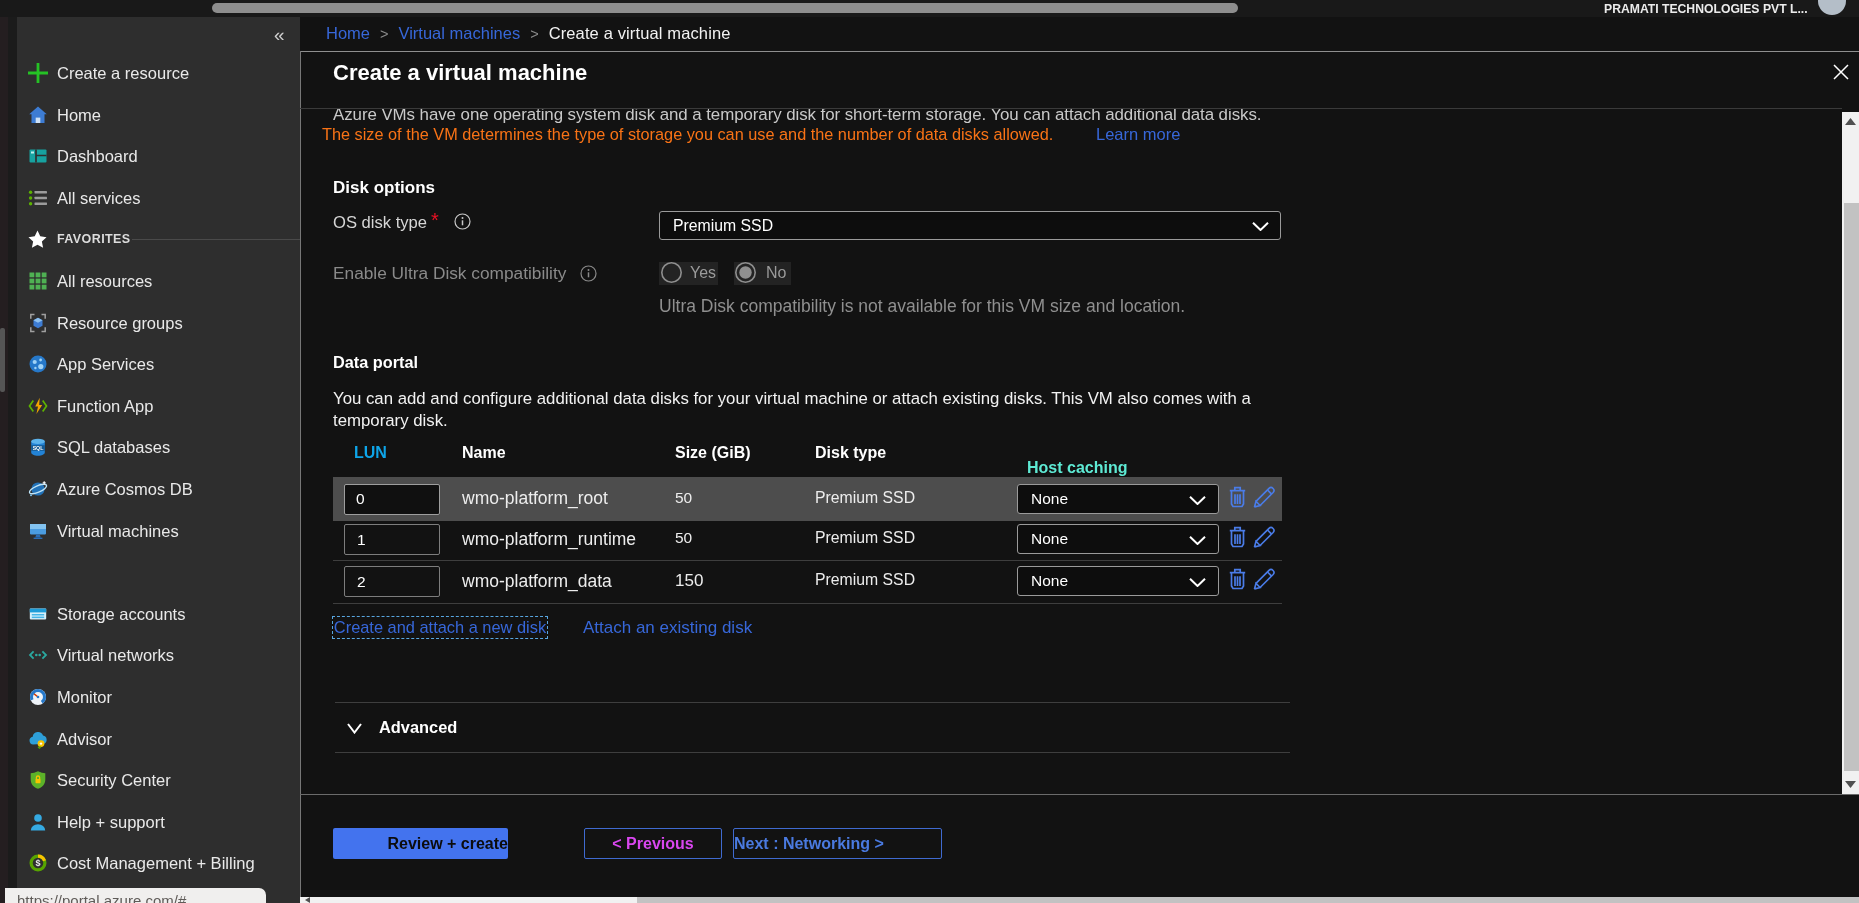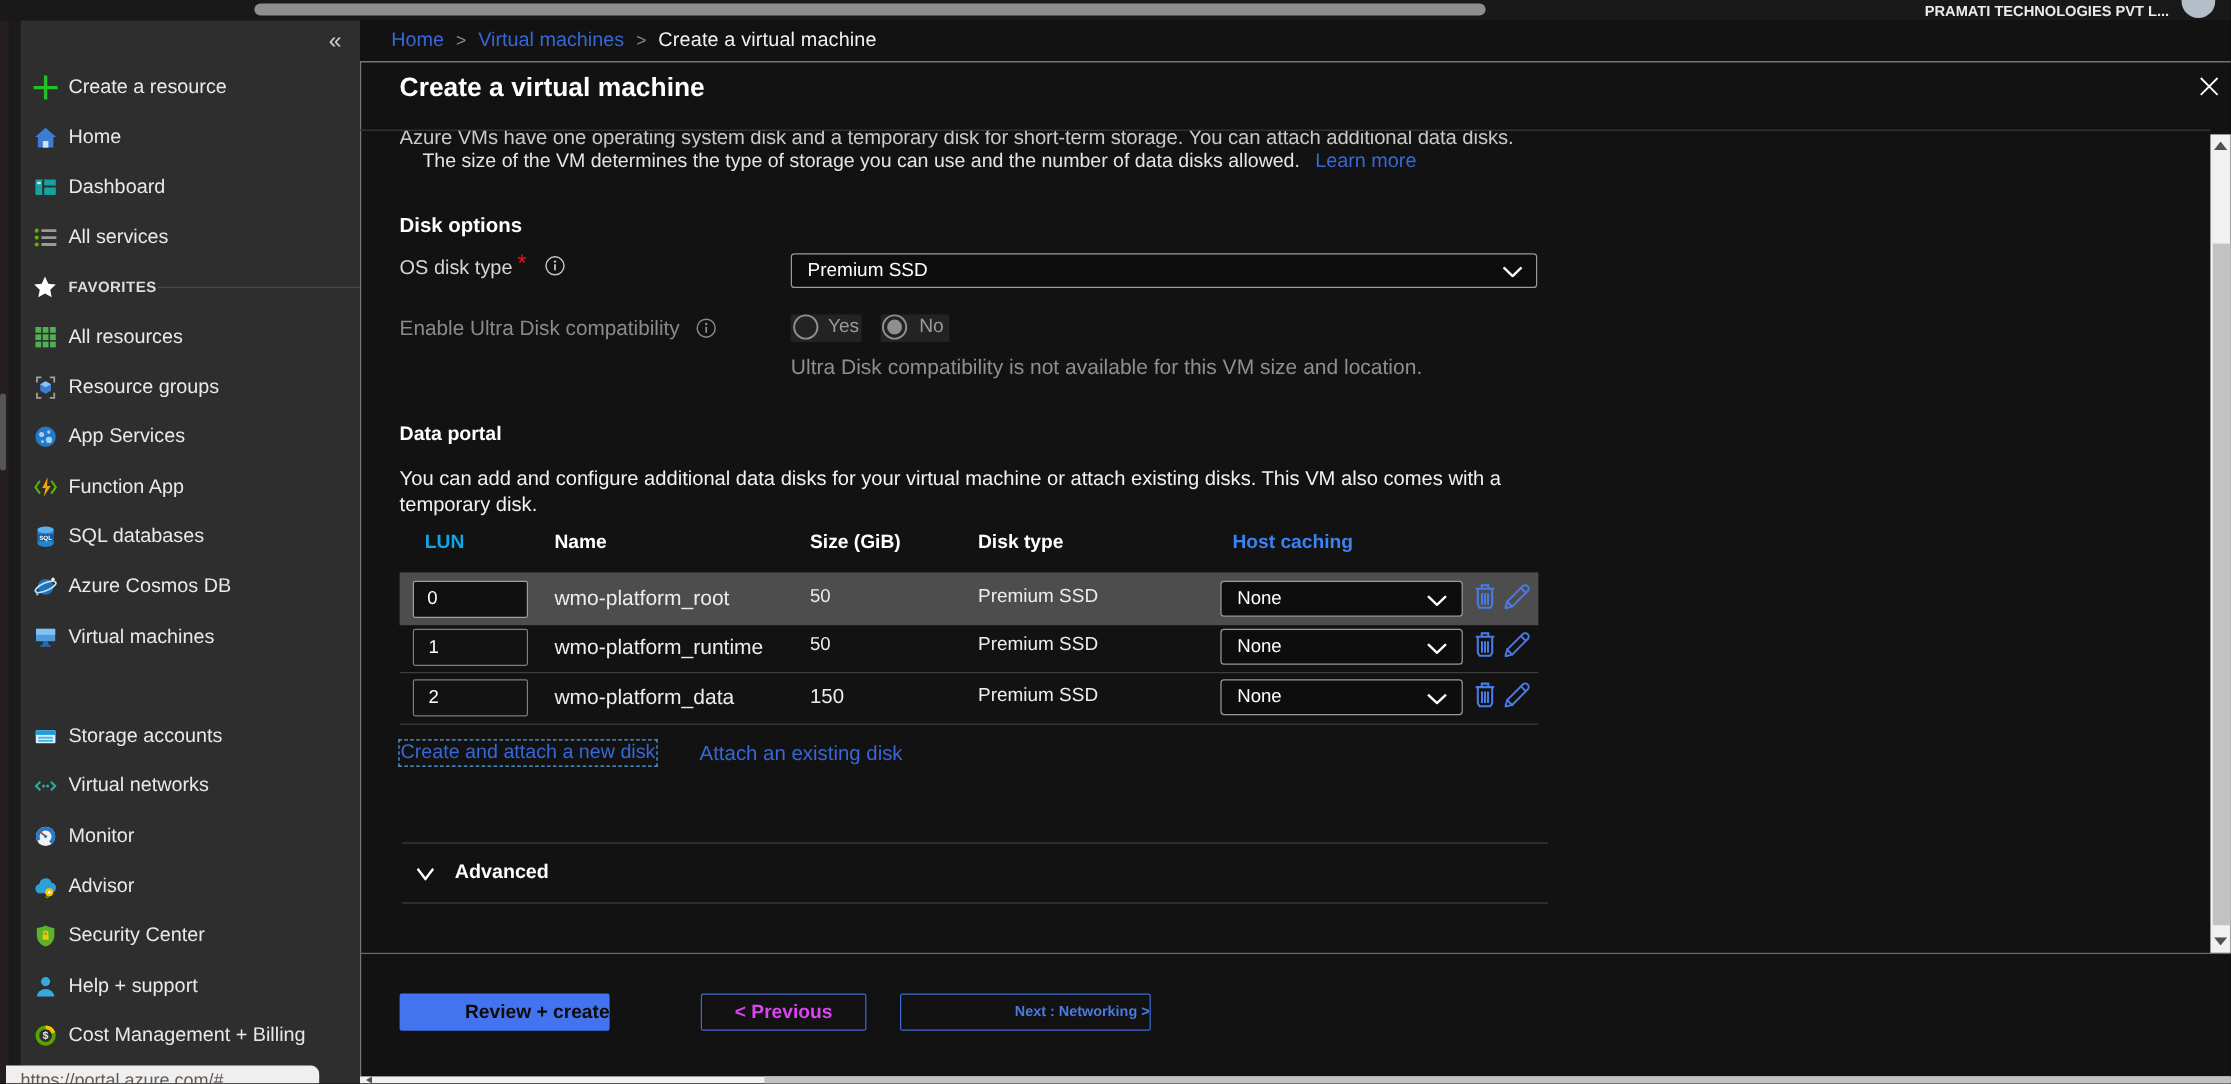--- a/index.html
+++ b/index.html
@@ -202,21 +202,21 @@
 <div class="a" style="left:300px;top:51px;width:1px;height:846px;background:#777"></div>
 <div class="a" style="left:333px;top:60px;font-size:22px;font-weight:bold;color:#fff">Create a virtual machine</div>
 <svg class="a" style="left:1832px;top:63px" width="18" height="18" viewBox="0 0 18 18">
     <path d="M2 2 16 16M16 2 2 16" stroke="#fff" stroke-width="1.5"></path>
   </svg>
 <div class="a" style="left:300px;top:108px;width:1542px;height:1px;background:#3a3a3a"></div>
 <div id="content">
 <div class="a" style="left:333px;top:109px;height:14px;overflow:hidden">
       <div style="margin-top:-4px;font-size:16.9px;letter-spacing:-.07px;color:#c9c9c9;white-space:nowrap">Azure VMs have one operating system disk and a temporary disk for short-term storage. You can attach additional data disks.</div>
     </div>
-<div class="a" style="left:352px;top:125px;font-size:16.3px;color:#e5e5e5;white-space:nowrap">The size of the VM determines the type of storage you can use and the number of data disks allowed.</div>
+<div class="a" style="left:322px;top:125px;font-size:16.3px;color:#f97316;white-space:nowrap">The size of the VM determines the type of storage you can use and the number of data disks allowed.</div>
 <div class="a" style="left:1096px;top:125px;font-size:16.5px;color:#3767d9">Learn more</div>
 <div class="a" style="left:333px;top:178px;font-size:17px;font-weight:bold;color:#fff">Disk options</div>
 <div class="a" style="left:333px;top:213px;font-size:16.6px;color:#d6d6d6">OS disk type</div>
 <div class="a" style="left:431px;top:209px;font-size:20px;color:#e81123">*</div>
 <svg class="a" style="left:454px;top:213px" width="17" height="17" viewBox="0 0 17 17">
       <circle cx="8.5" cy="8.5" r="7.5" stroke="#c8c8c8" stroke-width="1.2" fill="none"></circle>
       <circle cx="8.5" cy="5" r="1" fill="#c8c8c8"></circle>
       <path d="M8.5 7.3v5" stroke="#c8c8c8" stroke-width="1.5"></path>
     </svg>
 <div class="a" style="left:659px;top:211px;width:622px;height:29px;border:1.5px solid #9a9a9a;border-radius:3px;background:#0d0d0d">
@@ -243,21 +243,21 @@
     </svg>
 <div class="a" style="left:766px;top:264px;font-size:16px;color:#9a9a9a">No</div>
 <div class="a" style="left:659px;top:296px;font-size:17.5px;color:#8f8f8f;white-space:nowrap">Ultra Disk compatibility is not available for this VM size and location.</div>
 <div class="a" style="left:333px;top:353px;font-size:16.3px;font-weight:bold;color:#fff">Data portal</div>
 <div class="a" style="left:333px;top:389px;font-size:16.8px;color:#f2f2f2;white-space:nowrap">You can add and configure additional data disks for your virtual machine or attach existing disks. This VM also comes with a</div>
 <div class="a" style="left:333px;top:411px;font-size:16.8px;color:#f2f2f2">temporary disk.</div>
 <div class="a" style="left:354px;top:444px;font-size:16px;font-weight:bold;color:#0ea5e9">LUN</div>
 <div class="a" style="left:462px;top:444px;font-size:16px;font-weight:bold;color:#fff">Name</div>
 <div class="a" style="left:675px;top:444px;font-size:16px;font-weight:bold;color:#fff">Size (GiB)</div>
 <div class="a" style="left:815px;top:444px;font-size:16px;font-weight:bold;color:#fff">Disk type</div>
-<div class="a" style="left:1027px;top:444px;font-size:16px;font-weight:bold;color:#3b82f6">Host caching</div>
+<div class="a" style="left:1027px;top:459px;font-size:16px;font-weight:bold;color:#5eead4">Host caching</div>
 
 <div class="a" style="left:333px;top:477px;width:949px;height:44px;background:#4d4d4d"></div>
 <div class="a" style="left:344px;top:484px;width:96px;height:31px;border:1.5px solid #9e9e9e;border-radius:2px;background:#101010">
       <div class="a" style="left:11px;top:0;line-height:28px;font-size:15.5px;color:#fff">0</div>
     </div>
 <div class="a" style="left:462px;top:488px;font-size:17.5px;color:#ededed">wmo-platform_root</div>
 <div class="a" style="left:675px;top:489px;font-size:15.5px;color:#ededed">50</div>
 <div class="a" style="left:815px;top:489px;font-size:15.8px;color:#ededed">Premium SSD</div>
 <div class="a" style="left:1017px;top:484px;width:202px;height:30px;border:1.5px solid #9a9a9a;border-radius:3px;background:#0d0d0d">
       <div class="a" style="left:13px;top:0;line-height:28px;font-size:15.5px;color:#fff">None</div>
@@ -341,21 +341,21 @@
 <svg class="a" style="left:347px;top:723px" width="15" height="11" viewBox="0 0 15 11">
       <path d="M1 1 7.5 9.5 14 1" stroke="#fff" stroke-width="2" fill="none"></path>
     </svg>
 <div class="a" style="left:379px;top:718px;font-size:16.4px;font-weight:bold;color:#fff">Advanced</div>
 <div class="a" style="left:335px;top:752px;width:955px;height:1px;background:#3e3e3e"></div>
 </div>
 
 <div class="a" style="left:300px;top:794px;width:1559px;height:1px;background:#6b6b6b"></div>
 <div class="a" style="left:333px;top:828px;width:175px;height:31px;background:#4373ee;border-radius:2px;text-align:right;line-height:31px;font-size:16px;font-weight:bold;color:#0c0c0c">Review + create</div>
 <div class="a" style="left:584px;top:828px;width:138px;height:31px;border:1px solid #3f6ad0;border-radius:2px;text-align:center;line-height:29px;font-size:16px;font-weight:bold;color:#d946ef">&lt; Previous</div>
-<div class="a" style="left:750px;top:828px;width:209px;height:31px;border:1px solid #3f6ad0;border-radius:2px;text-align:right;line-height:29px;font-size:12px;font-weight:bold;color:#4a7ae0">Next : Networking &gt;</div>
+<div class="a" style="left:733px;top:828px;width:209px;height:31px;border:1px solid #3f6ad0;border-radius:2px;text-align:left;line-height:29px;font-size:16px;font-weight:bold;color:#4a7ae0">Next : Networking &gt;</div>
 
 <div class="a" style="left:1842px;top:112px;width:17px;height:682px;background:#f1f1f1">
   <svg class="a" style="left:3px;top:6px" width="11" height="7" viewBox="0 0 11 7">
       <path d="M5.5 0 11 7H0Z" fill="#505050"></path>
     </svg>
   <div class="a" style="left:2px;top:91px;width:15px;height:568px;background:#c2c2c2"></div>
   <svg class="a" style="left:3px;top:669px" width="11" height="7" viewBox="0 0 11 7">
       <path d="M5.5 7 0 0h11Z" fill="#505050"></path>
     </svg>
 </div>

